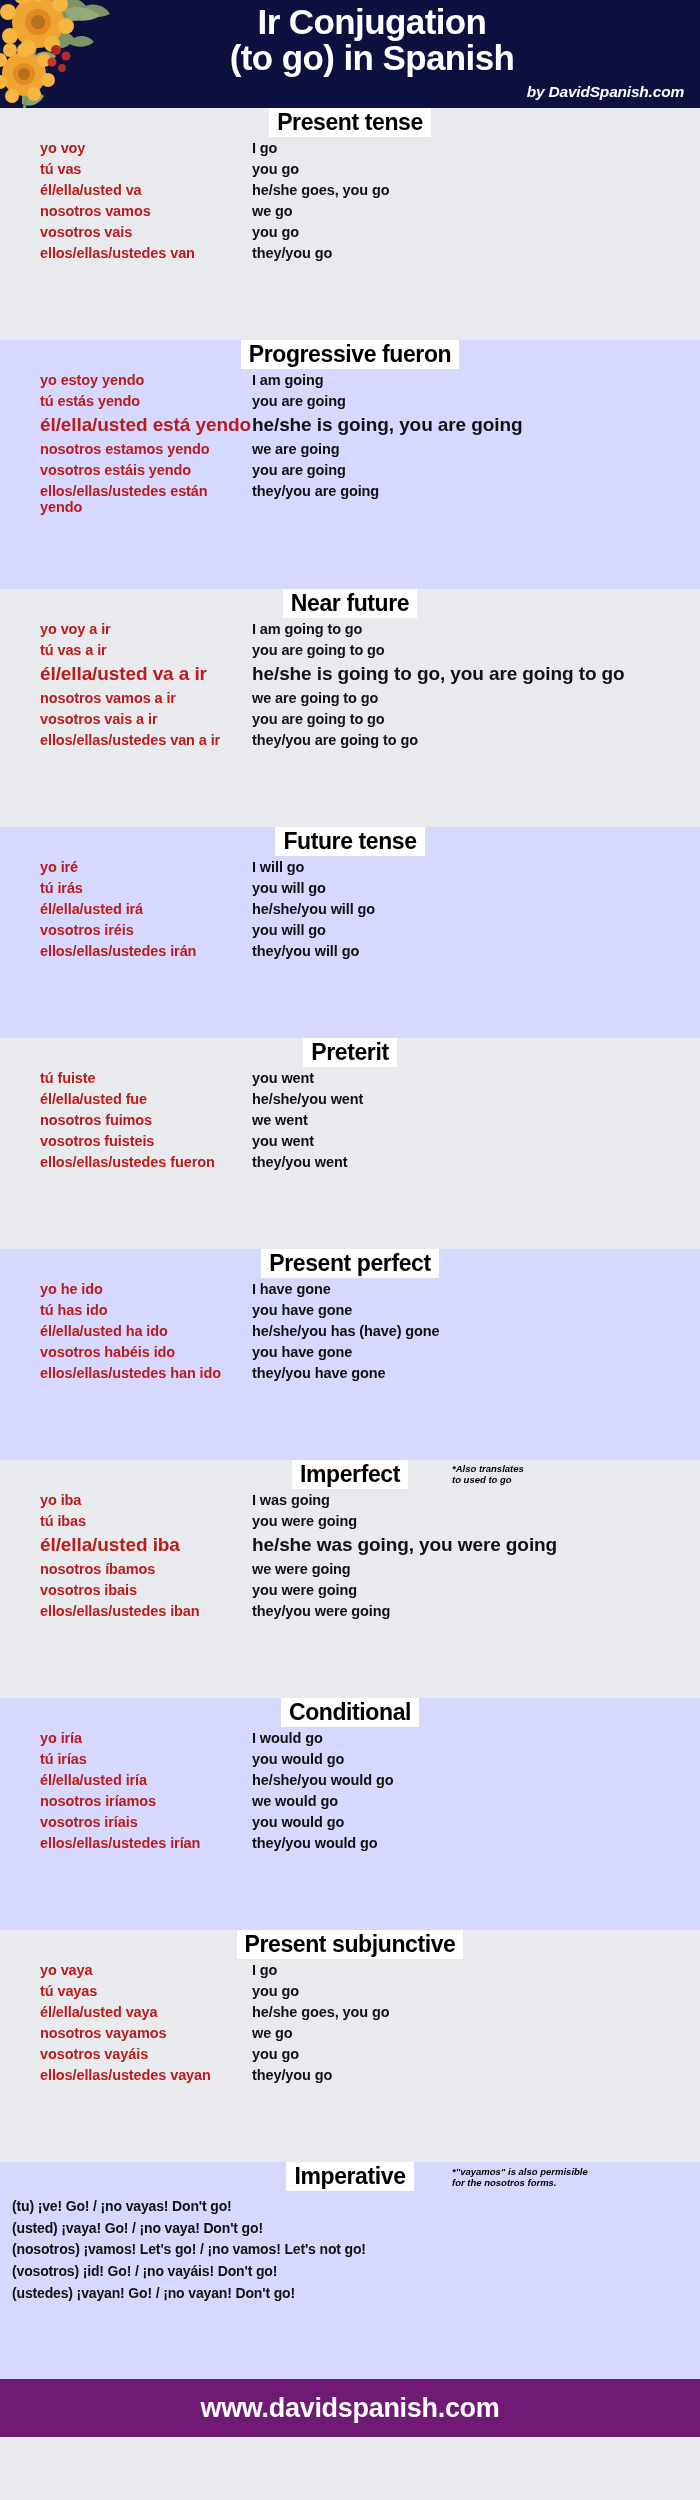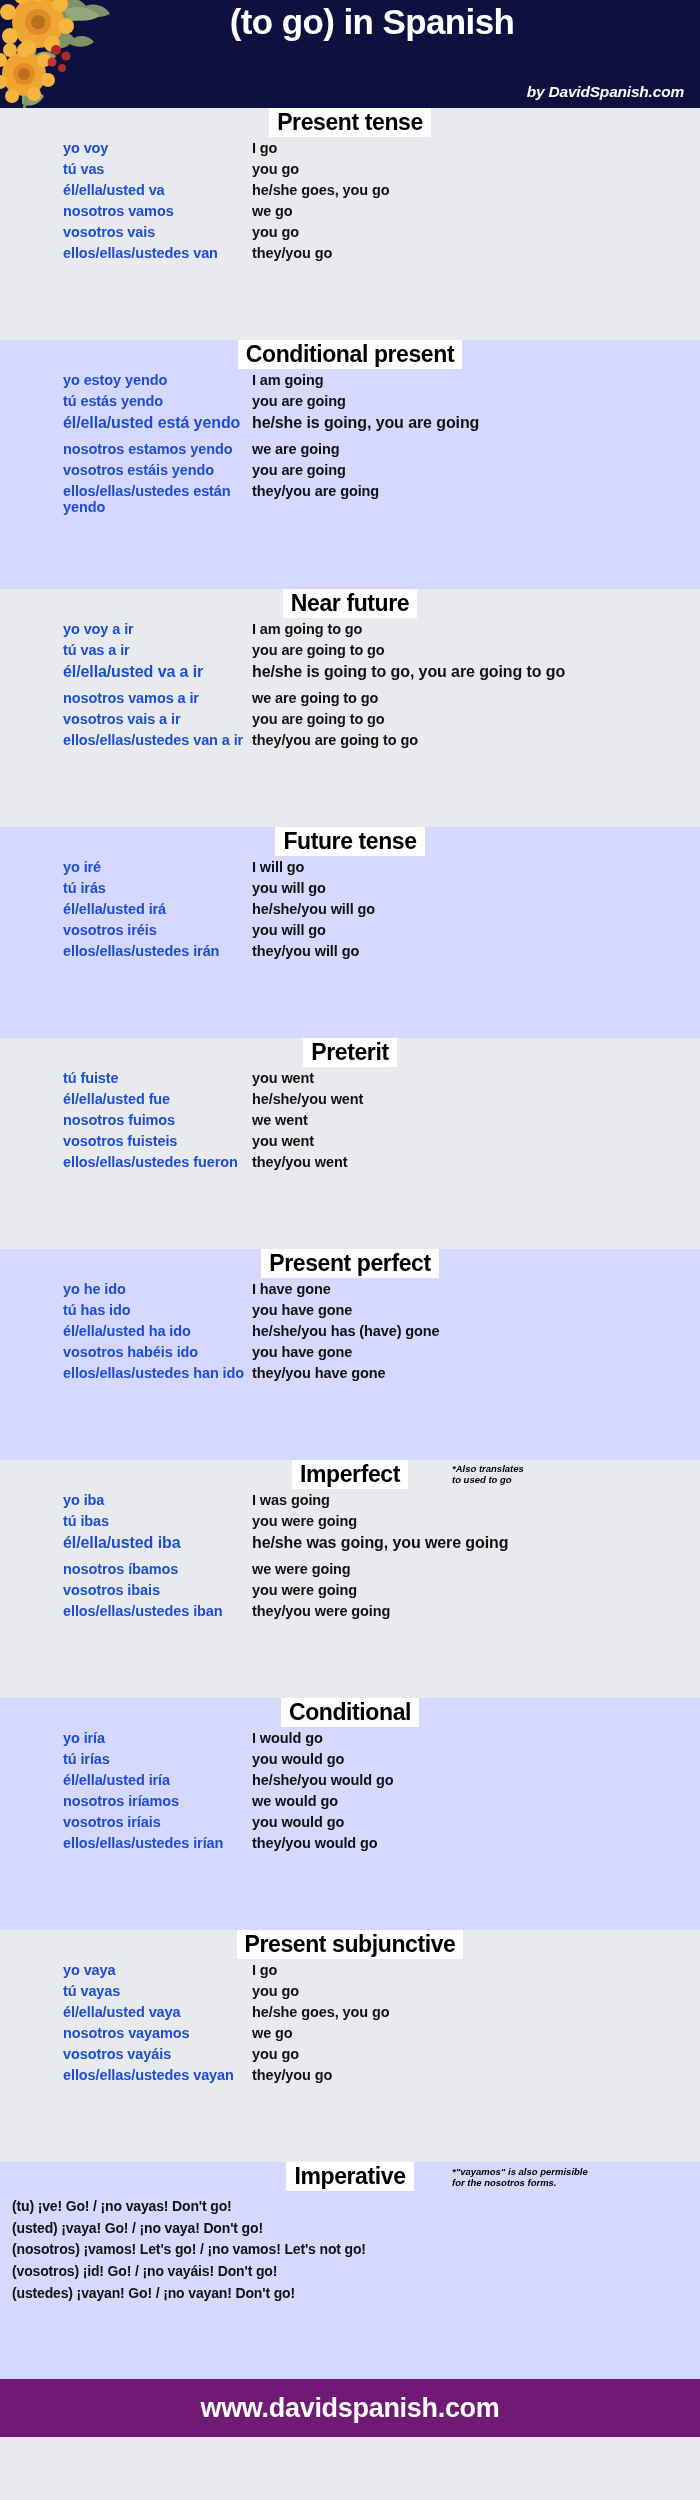--- a/index.html
+++ b/index.html
@@ -83,35 +83,35 @@
 
   .rows { display:block; }
   .row {
     display:flex;
     align-items:baseline;
     padding:0 0 0 0;
     min-height:21px;
   }
   .col-es {
     width:252px;
-    padding-left:63px;
+    padding-left:40px;
     font-size:14.5px;
     font-weight:600;
-    color:#1d4ed8;
+    color:#b91c1c;
     letter-spacing:-0.1px;
   }
   .col-en {
     flex:1;
     font-size:14.5px;
     font-weight:600;
     color:#111;
     letter-spacing:-0.1px;
   }
   .row.tall { min-height:27px; }
-  .row.tall .col-es, .row.tall .col-en { font-size:16px; }
+  .row.tall .col-es, .row.tall .col-en { font-size:19px; }
   .col-en.small { font-size:10.5px; font-weight:700; }
 
   
   .imp-list { padding:2px 0 0 12px; }
   .imp-item { font-size:14px; font-weight:700; color:#111; line-height:1.55; letter-spacing:-0.15px; }
 
   
   .footer {
     background:#701a75;
     height:58px;
@@ -168,20 +168,21 @@
         <circle cx="30" cy="82" r="11" fill="#e08b24"></circle>
         <circle cx="30" cy="82" r="6" fill="#b8701c"></circle>
         <circle cx="62" cy="58" r="5" fill="#b02b26"></circle>
         <circle cx="72" cy="64" r="4.5" fill="#b02b26"></circle>
         <circle cx="58" cy="70" r="4.5" fill="#c23630"></circle>
         <circle cx="68" cy="76" r="4" fill="#b02b26"></circle>
       </g>
     </svg>
 
     <div class="header-title">
+      <span>Ir Conjugation</span>
       <span class="l2">(to go) in Spanish</span>
     </div>
     <div class="header-byline">by DavidSpanish.com</div>
   </div>
 
   <div id="sections-host">
       <div class="section plain" style="padding-bottom: 74px;">
         <div class="sec-head"><span class="sec-title">Present tense</span></div>
         <div class="rows">
           <div class="row">
@@ -204,21 +205,21 @@
             <span class="col-es">vosotros vais</span>
             <span class="col-en">you go</span>
           </div>
           <div class="row">
             <span class="col-es">ellos/ellas/ustedes van</span>
             <span class="col-en">they/you go</span>
           </div>
         </div>
       </div>
       <div class="section alt" style="padding-bottom: 74px;">
-        <div class="sec-head"><span class="sec-title">Conditional present</span></div>
+        <div class="sec-head"><span class="sec-title">Progressive fueron</span></div>
         <div class="rows">
           <div class="row">
             <span class="col-es">yo estoy yendo</span>
             <span class="col-en">I am going</span>
           </div>
           <div class="row">
             <span class="col-es">tú estás yendo</span>
             <span class="col-en">you are going</span>
           </div>
           <div class="row tall">

